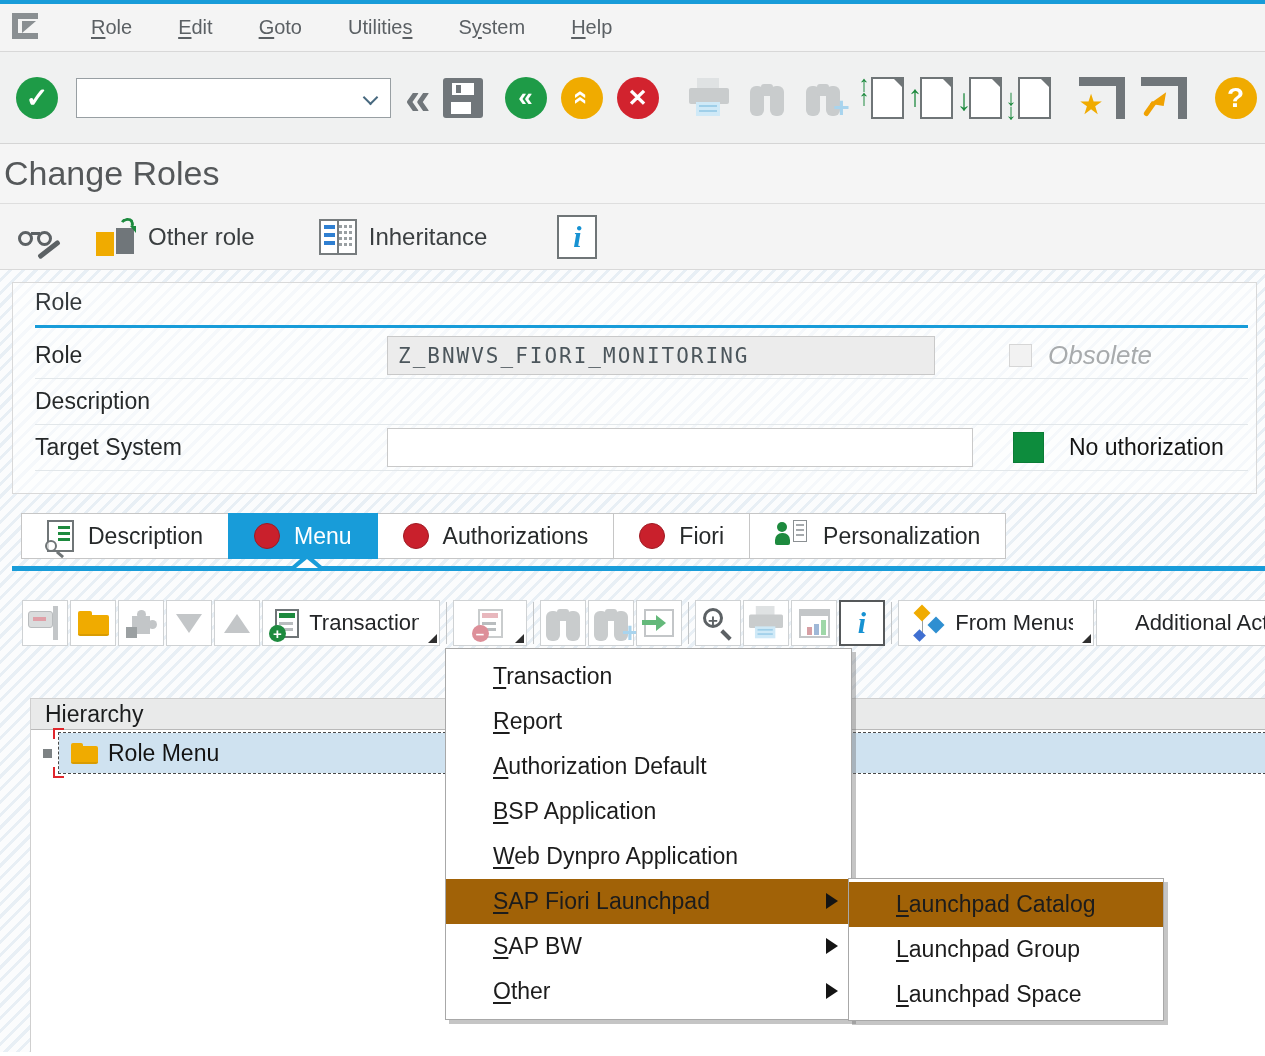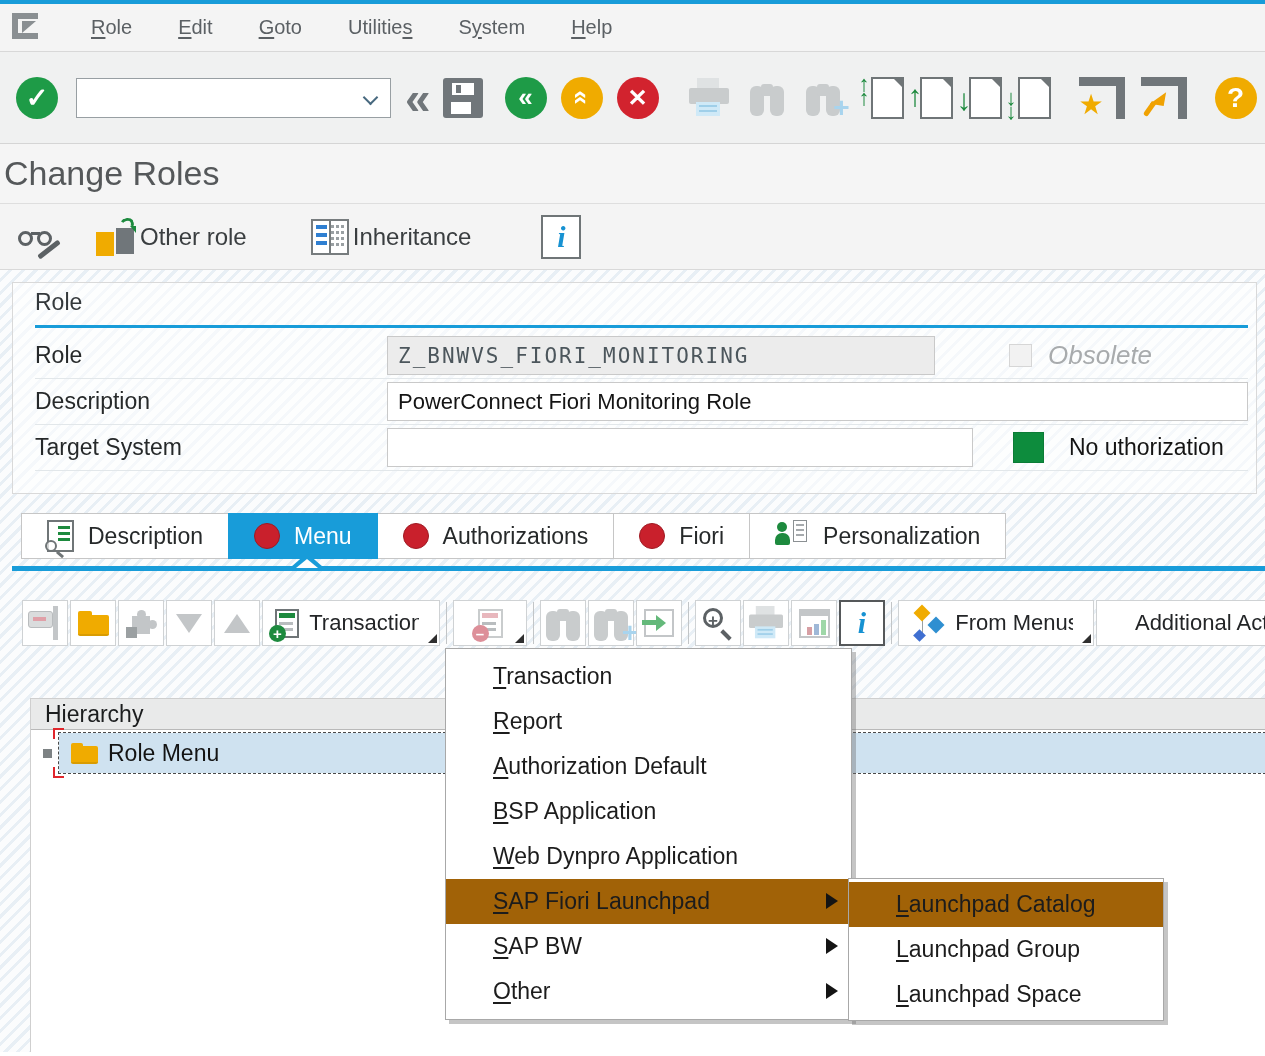--- a/index.html
+++ b/index.html
@@ -87,21 +87,21 @@
                   border-bottom:14px solid #f0a202; border-left:14px solid transparent; transform:rotate(10deg); }
   .winic .atail { position:absolute; left:6px; bottom:2px; width:5px; height:16px; background:#f0a202;
                   border-radius:0 0 6px 6px; transform:rotate(35deg); }
 
   
   .titlebar { height:60px; background:#f5f5f5; border-bottom:1px solid #dedede;
               display:flex; align-items:center; padding-left:4px; }
   .titlebar .t { font-size:34px; color:#55585a; }
   .appbar { height:66px; background:#f4f4f4; border-bottom:1px solid #d9d9d9;
             display:flex; align-items:center; padding-left:18px; }
-  .appbar .lbl { font-size:24px; color:#3a3e40; margin-left:4px; }
+  .appbar .lbl { font-size:24px; color:#3a3e40; margin-left:12px; }
 
   .glasses { position:relative; width:44px; height:34px; }
   .glasses .c1,.glasses .c2 { position:absolute; bottom:8px; width:15px; height:15px; border:3px solid #5c6164; border-radius:50%; }
   .glasses .c1 { left:0; } .glasses .c2 { left:19px; }
   .glasses .br { position:absolute; left:13px; bottom:18px; width:9px; height:4px; border-top:3px solid #5c6164; }
   .glasses .pen { position:absolute; right:0px; bottom:2px; width:26px; height:5px; background:#5c6164; transform:rotate(-38deg); border-radius:2px; }
 
   .otherrole { position:relative; width:40px; height:38px; margin-left:34px; }
   .otherrole .o { position:absolute; left:0; bottom:0; width:18px; height:24px; background:#f0ab00; }
   .otherrole .g { position:absolute; right:2px; bottom:2px; width:18px; height:26px; background:#70767a; }
@@ -414,21 +414,20 @@
         <div class="f-label">Role</div>
         <input class="inp ro role-inp" readonly="" value="Z_BNWVS_FIORI_MONITORING" style="">
         <div class="obsolete">
           <span class="cb"></span>
           <span class="ol">Obsolete</span>
         </div>
       </div>
 
       <div class="f-row r2">
         <div class="f-label">Description</div>
-        <input class="inp desc-inp" value="PowerConnect Fiori Monitoring Role" style="">
       </div>
 
       <div class="f-row r3">
         <div class="f-label">Target System</div>
         <input class="inp tgt-inp" value="" style="">
         <div class="nodest">
           <span class="sq"></span>
           <span class="nl">No uthorization</span>
         </div>
       </div>

